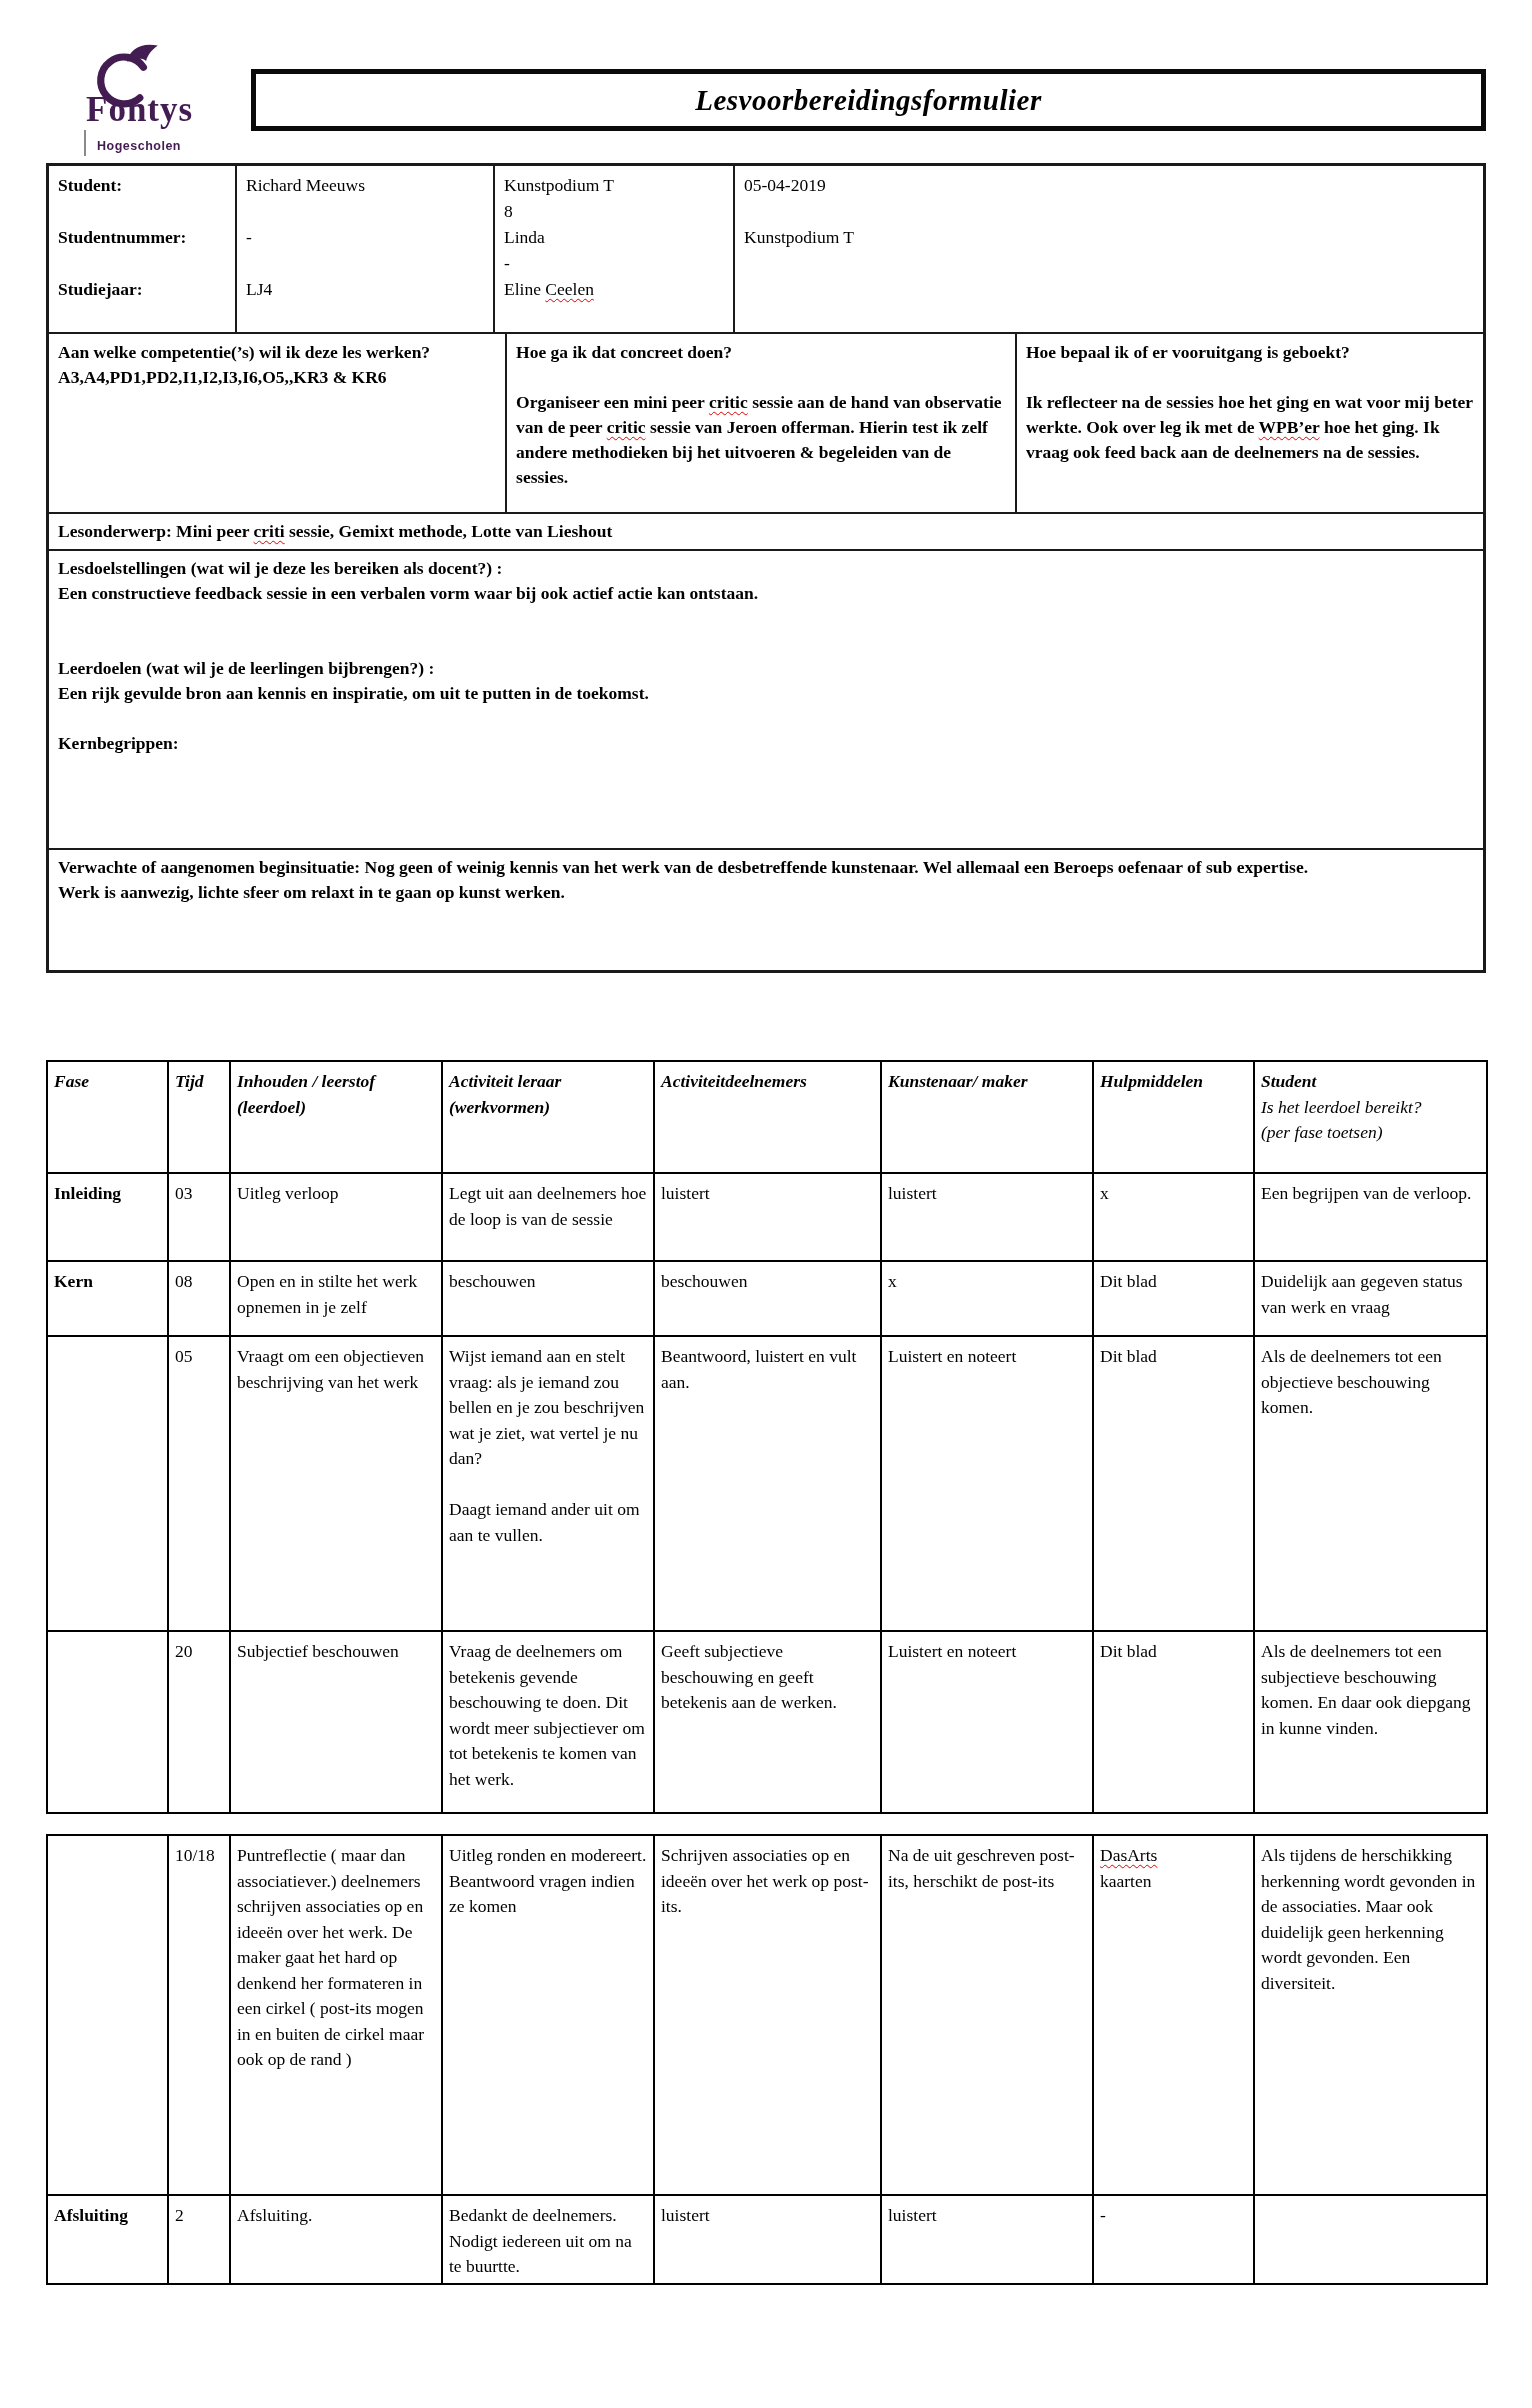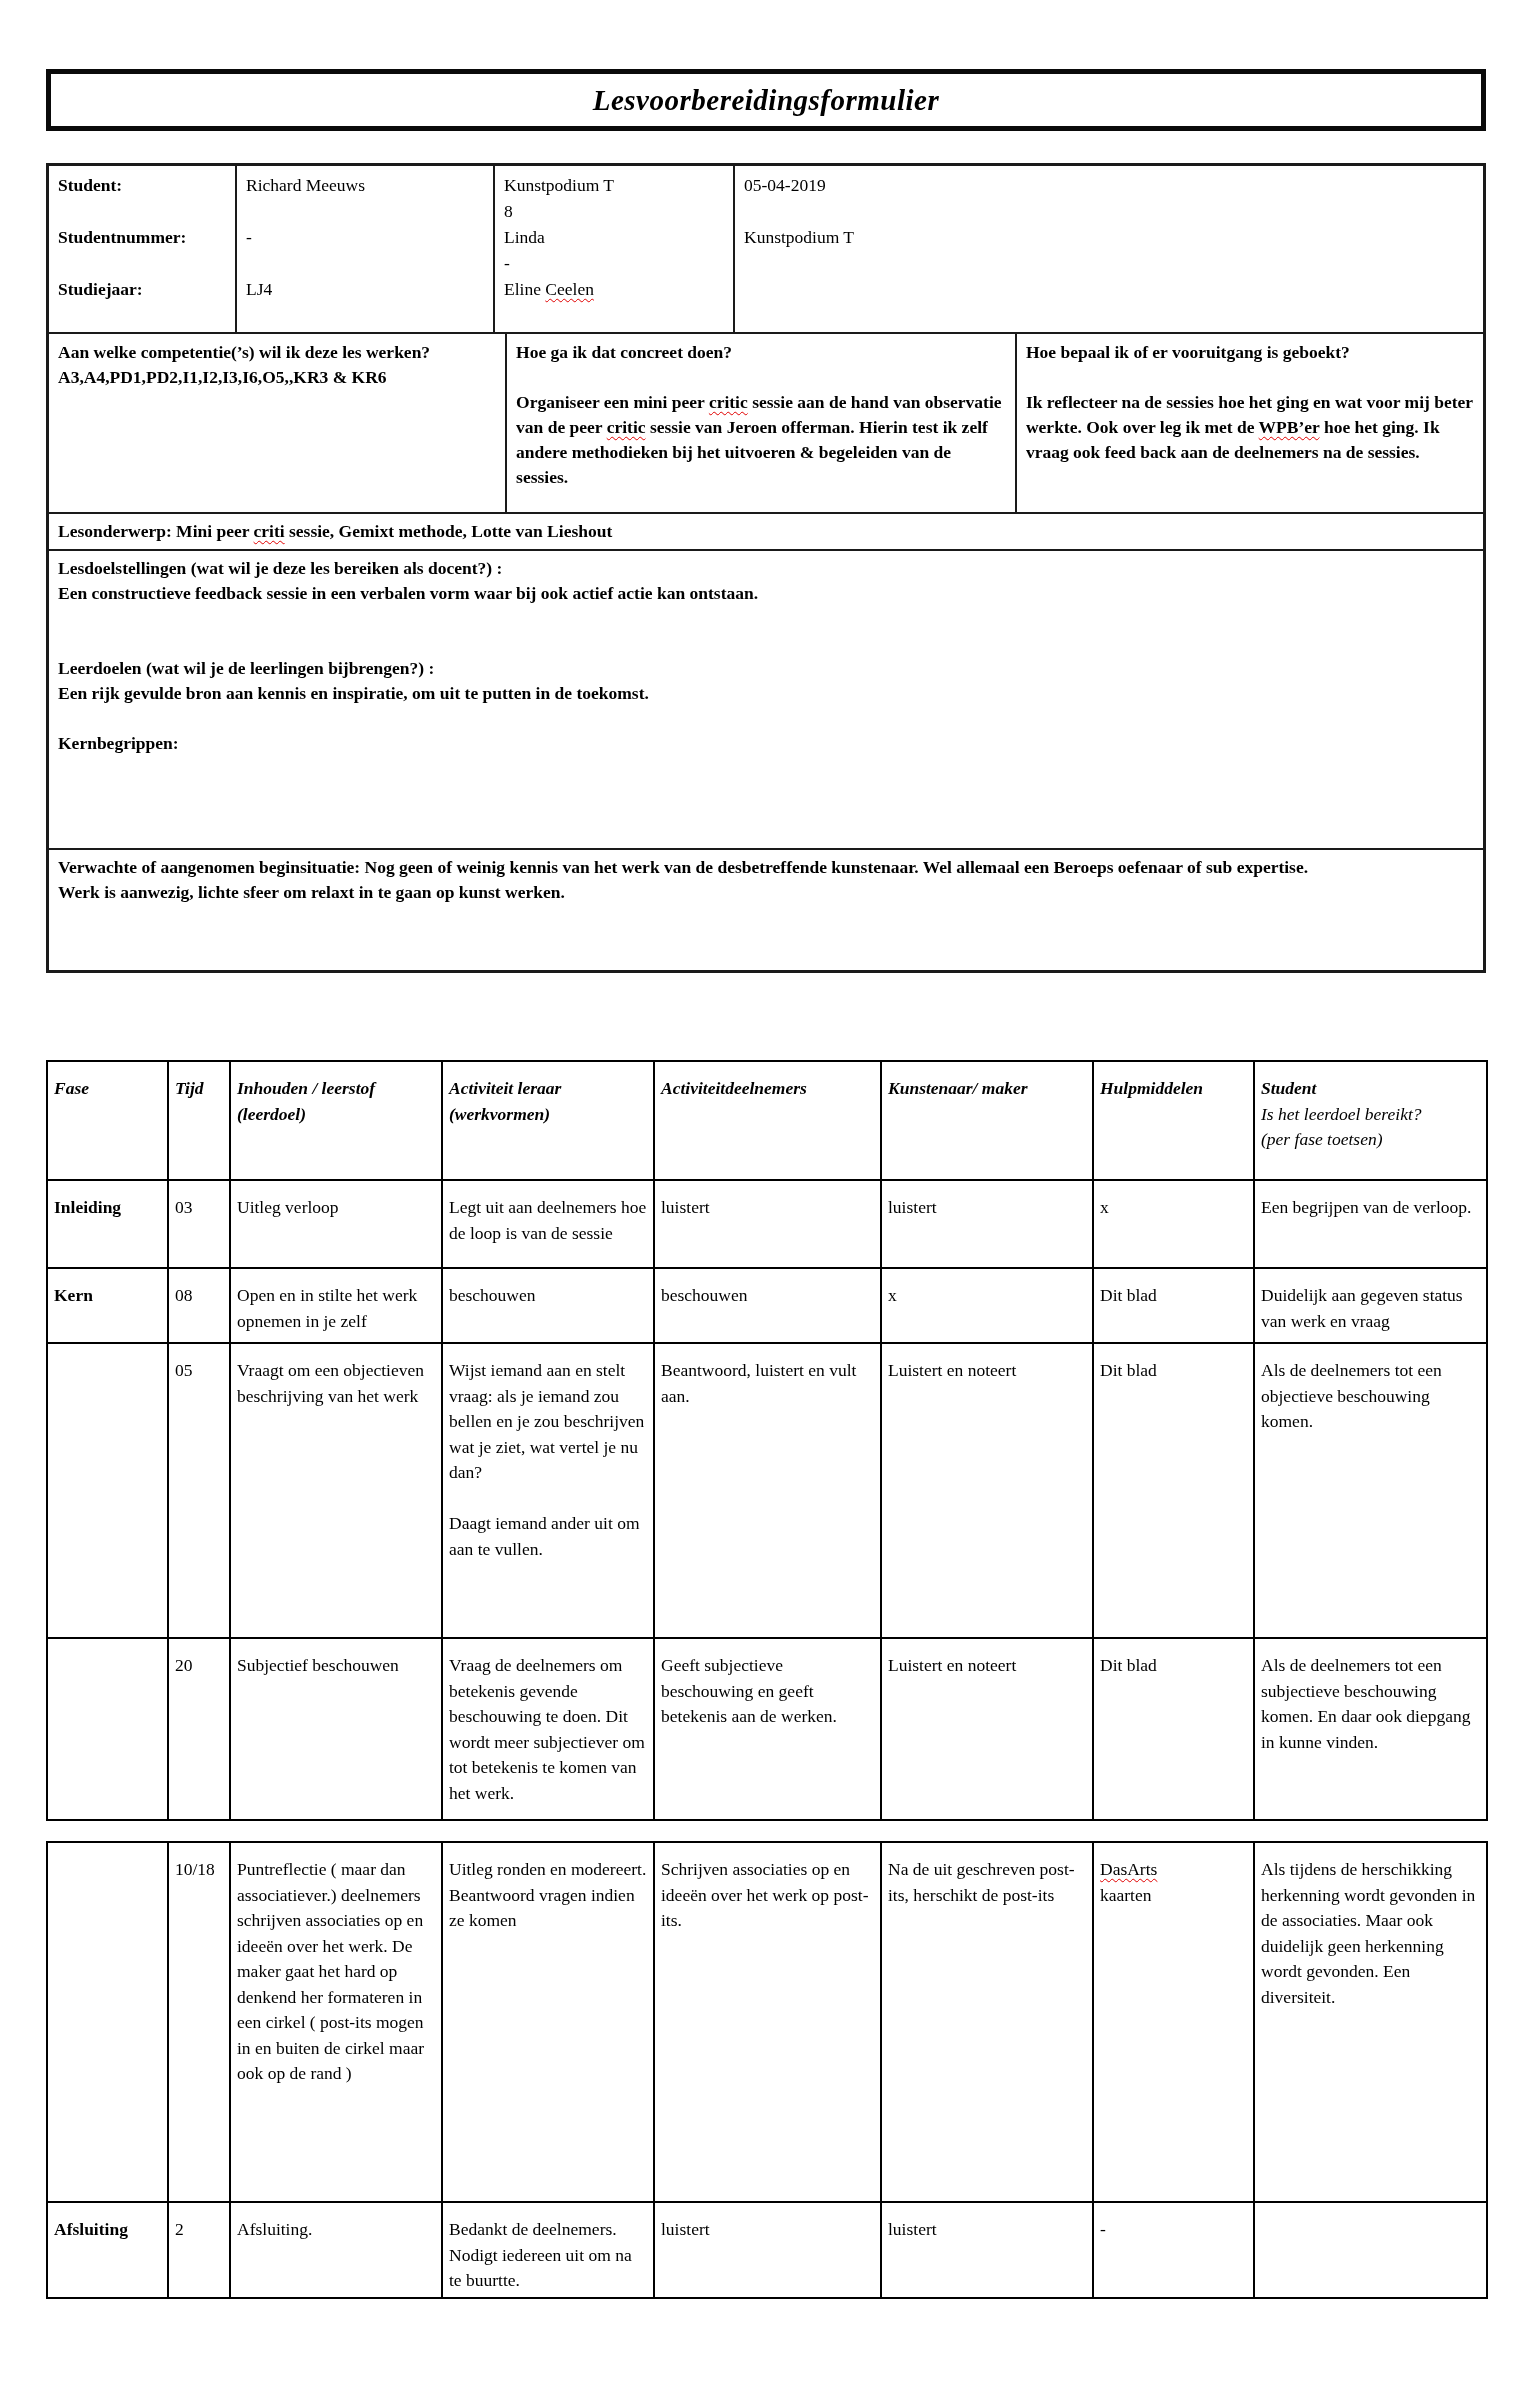--- a/index.html
+++ b/index.html
@@ -34,32 +34,45 @@
   .gap50{margin-top:50px;}
   .gap25{margin-top:25px;}
   .doelen{min-height:250px;padding-bottom:42px;}
   .begin{min-height:55px;padding-bottom:60px;}
   .pre{white-space:pre-line;}
   .sq{text-decoration:underline wavy #e00000 1px;text-decoration-skip-ink:none;text-underline-offset:3px;}
 
   
   table.lesson{border-collapse:collapse;table-layout:fixed;width:1440px;margin-top:87px;font-size:17.5px;}
   table.lesson.cont{margin-top:20px;}
-  table.lesson td,table.lesson th{border:2px solid #000;vertical-align:top;padding:14px 6px 3px 6px;line-height:25.5px;text-align:left;overflow:hidden;}
+  table.lesson td,table.lesson th{border:2px solid #000;vertical-align:top;padding:7px 6px 3px 6px;line-height:25.5px;text-align:left;overflow:hidden;}
   th.h{font-weight:bold;font-style:italic;height:100px;}
   th.h .hsub{font-weight:normal;font-style:italic;}
   td .fase{font-weight:bold;}
   .blockspan{display:block;}
 </style>
 </head>
 <body>
 
 <div class="page">
 
   <header class="top">
+    <div class="logo">
+      <span>
+        <svg width="92" height="72" viewBox="0 0 100 80">
+          <path d="M76,28 A26,26 0 1 0 72,62" fill="none" stroke="#431c52" stroke-width="8" stroke-linecap="round"></path>
+          <path d="M58,22 C60,8 74,0 92,4 C85,9 81,14 79,21 C73,16 65,19 58,22 Z" fill="#431c52"></path>
+        </svg>
+      </span>
+      <div class="brand">Fontys</div>
+      <div class="subrow">
+        <span class="bar"></span>
+        <span class="sub">Hogescholen</span>
+      </div>
+    </div>
     <div class="titlebox">
       <h1>Lesvoorbereidingsformulier</h1>
     </div>
   </header>
 
   <section class="infobox">
 
     <div class="irow" style="min-height:150px;">
       <div class="c w1">
         <div class="tall b">Student:</div>

